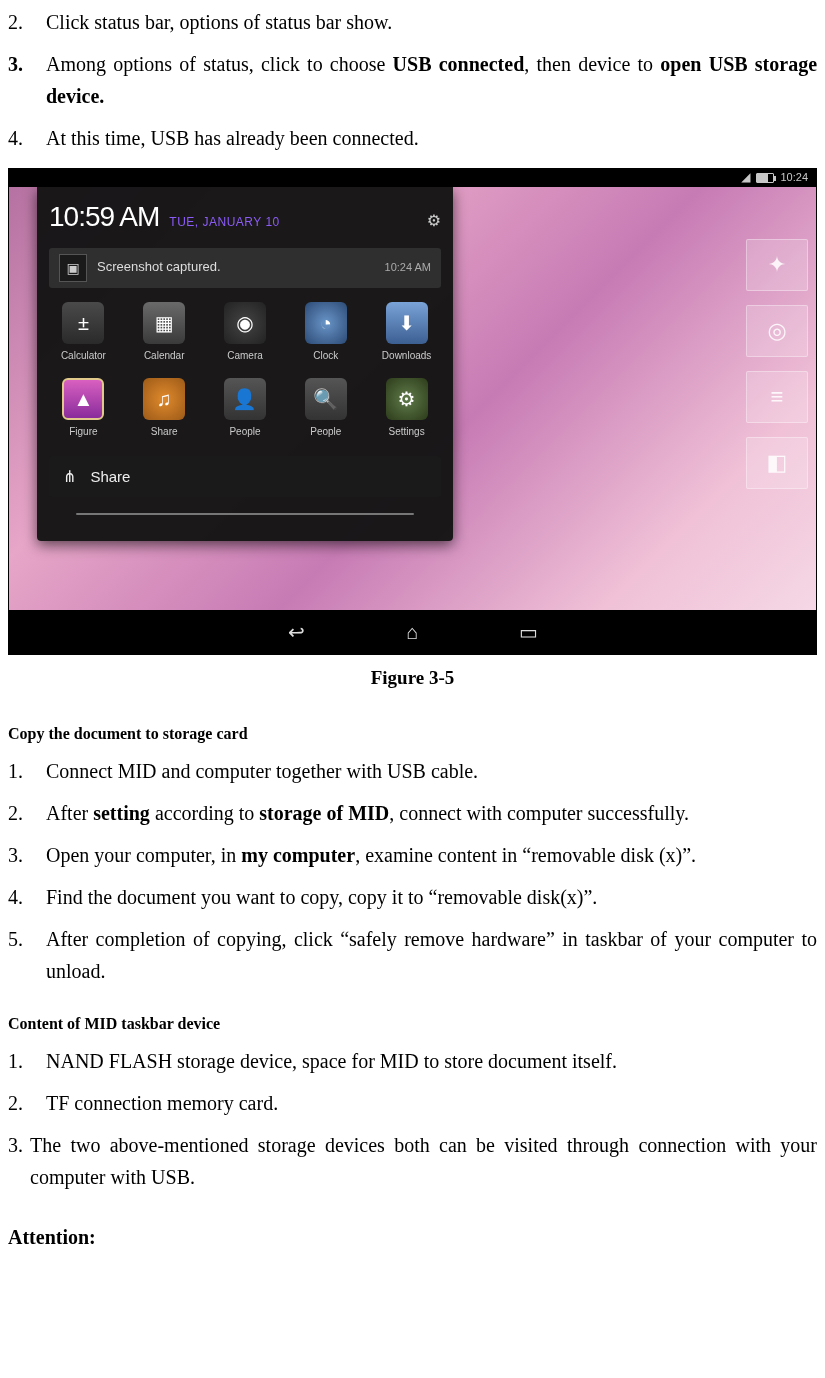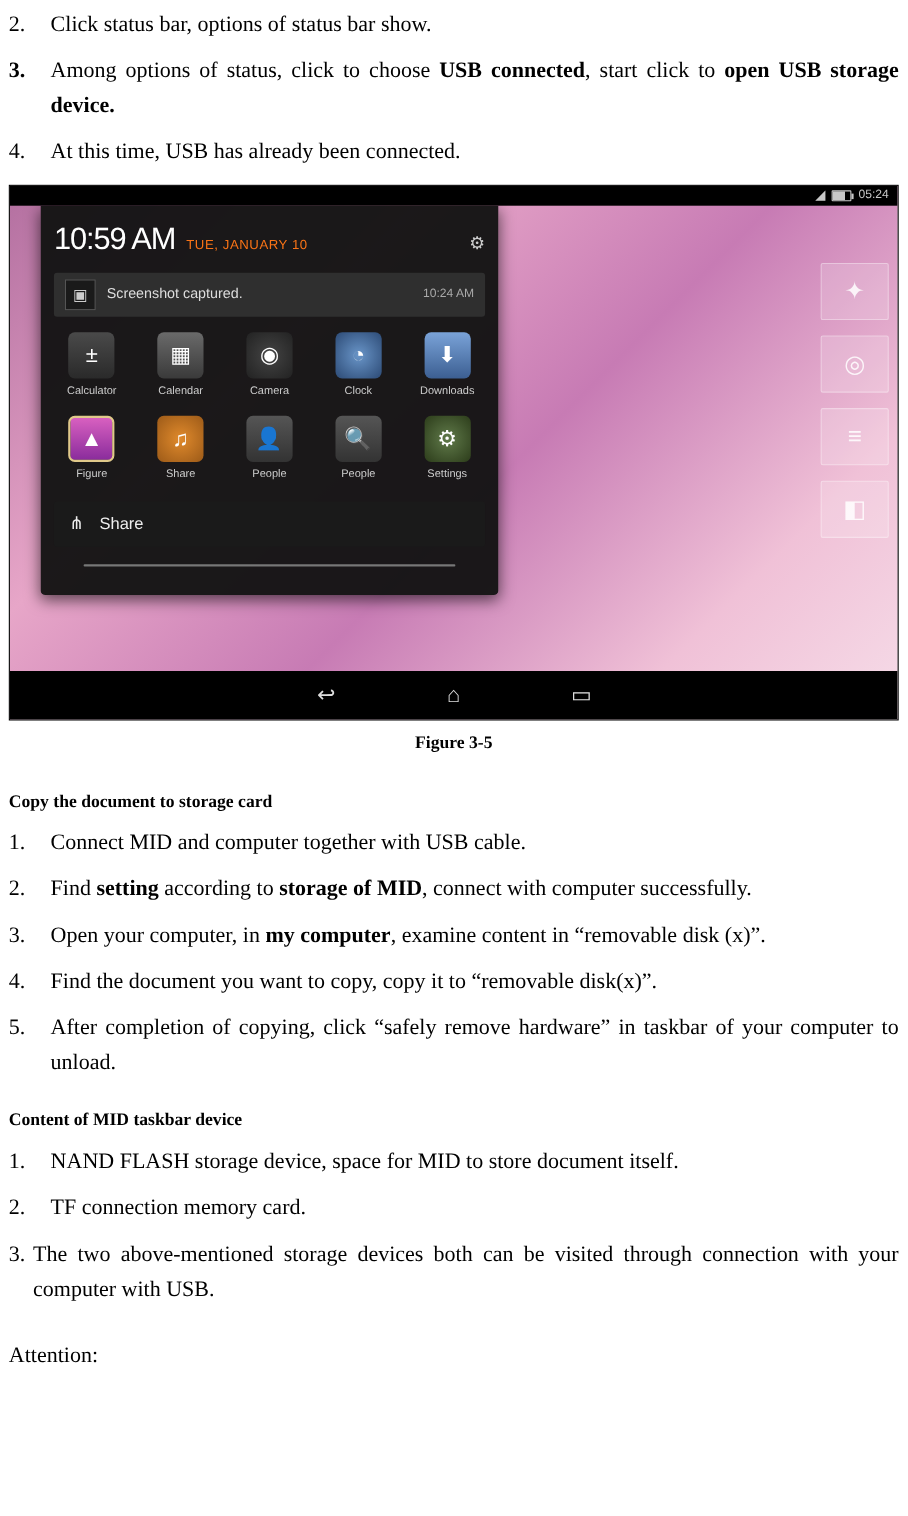--- a/index.html
+++ b/index.html
@@ -61,21 +61,21 @@
     width: 392px;
     background: rgba(20,20,20,0.97);
     border-radius: 0 0 4px 4px;
     box-shadow: 0 4px 14px rgba(0,0,0,0.6);
     padding: 8px 12px 26px;
   }
   .panel .clockrow {
     display: flex; align-items: baseline; gap: 10px; color: #fff;
   }
   .panel .clock-time { font-size: 28px; font-weight: 300; letter-spacing: -1px; }
-  .panel .clock-date { font-size: 12px; color: #f97316; letter-spacing: 0.5px; }
+  .panel .clock-date { font-size: 12px; color: #8b5cf6; letter-spacing: 0.5px; }
   .panel .settings-ic { margin-left: auto; color: #ccc; font-size: 16px; }
 
   .notif {
     margin-top: 8px; background: #2f2f2f; border-radius: 3px;
     padding: 6px 10px; display: flex; align-items: center; gap: 10px; color: #ddd; font-size: 13px;
   }
   .notif .nic {
     width: 26px; height: 26px; background: #1a1a1a; border: 1px solid #555; display:flex;align-items:center;justify-content:center;font-size:14px;color:#ccc;
   }
   .notif .ntime { margin-left: auto; font-size: 11px; color: #aaa; }
@@ -121,33 +121,33 @@
           display:flex;align-items:center;justify-content:center;color:rgba(255,255,255,0.85);font-size:22px;}
 
   
   .navbar {
     position:absolute; bottom:0; left:0; right:0; height:44px; background:#000;
     display:flex; align-items:center; justify-content:center; gap:80px;
   }
   .navbtn { width:36px; height:24px; color:#ddd; display:flex;align-items:center;justify-content:center;font-size:20px;}
 
   .figcap {
-    text-align: center; font-weight: bold; font-size: 16px; margin: 8px 0 28px;
+    text-align: center; font-weight: bold; font-size: 19px; margin: 8px 0 28px;
     font-family: "Times New Roman", Times, serif;
   }
 
   h3.sec {
     font-family: "Times New Roman", Times, serif;
     font-size: 16px; margin: 24px 0 8px 0;
   }
 
   .attn {
     margin-top: 28px;
     display:flex;
-    font-weight:normal;
+    font-weight:bold;
     text-align: justify;
     flex-direction: column;
   }
   .attn .alabel { flex:0 0 104px; }
   .attn .abody { flex:1; }
 
   
   b[data-bind] { font-weight: bold; }
 </style>
 </head>
@@ -156,35 +156,35 @@
 <div class="page">
 
   <div class="num-item">
     <div class="num" data-bind="steps_top.0.num">2.</div>
     <div class="body" data-bind="steps_top.0.pre">Click status bar, options of status bar show.</div>
   </div>
 
   <div class="num-item">
     <div class="num bold" data-bind="steps_top.1.num">3.</div>
     <div class="body">
-      <span data-bind="step3.a">Among options of status, click to choose </span><b data-bind="step3.b">USB connected</b><span data-bind="step3.c">, start click to </span><b data-bind="step3.d">open USB storage device.</b>
+      <span data-bind="step3.a">Among options of status, click to choose </span><b data-bind="step3.b">USB connected</b><span data-bind="step3.c">, then device to </span><b data-bind="step3.d">open USB storage device.</b>
     </div>
   </div>
 
   <div class="num-item">
     <div class="num" data-bind="steps_top.2.num">4.</div>
     <div class="body" data-bind="steps_top.2.pre">At this time, USB has already been connected.</div>
   </div>
 
   <div class="figure">
 
     <div class="topbar">
       <span class="wifi">◢</span>
       <span class="batt"></span>
-      <span data-bind="figure.status_time">05:24</span>
+      <span data-bind="figure.status_time">10:24</span>
     </div>
 
     <div class="panel">
       <div class="clockrow">
         <span class="clock-time" data-bind="figure.clock_time">10:59 AM</span>
         <span class="clock-date" data-bind="figure.clock_date">TUE, JANUARY 10</span>
         <span class="settings-ic">⚙</span>
       </div>
 
       <div class="notif">
@@ -265,21 +265,21 @@
 
   <h3 class="sec" data-bind="section_copy.title">Copy the document to storage card</h3>
 
   <div class="num-item">
     <div class="num">1.</div>
     <div class="body" data-bind="section_copy.items.1">Connect MID and computer together with USB cable.</div>
   </div>
   <div class="num-item">
     <div class="num">2.</div>
     <div class="body">
-      <span data-bind="section_copy.items.2a">Find </span><b data-bind="section_copy.items.2b">setting</b><span data-bind="section_copy.items.2c"> according to </span><b data-bind="section_copy.items.2d">storage of MID</b><span data-bind="section_copy.items.2e">, connect with computer successfully.</span>
+      <span data-bind="section_copy.items.2a">After </span><b data-bind="section_copy.items.2b">setting</b><span data-bind="section_copy.items.2c"> according to </span><b data-bind="section_copy.items.2d">storage of MID</b><span data-bind="section_copy.items.2e">, connect with computer successfully.</span>
     </div>
   </div>
   <div class="num-item">
     <div class="num">3.</div>
     <div class="body">
       <span data-bind="section_copy.items.3a">Open your computer, in </span><b data-bind="section_copy.items.3b">my computer</b><span data-bind="section_copy.items.3c">, examine content in “removable disk (x)”.</span>
     </div>
   </div>
   <div class="num-item">
     <div class="num">4.</div>

